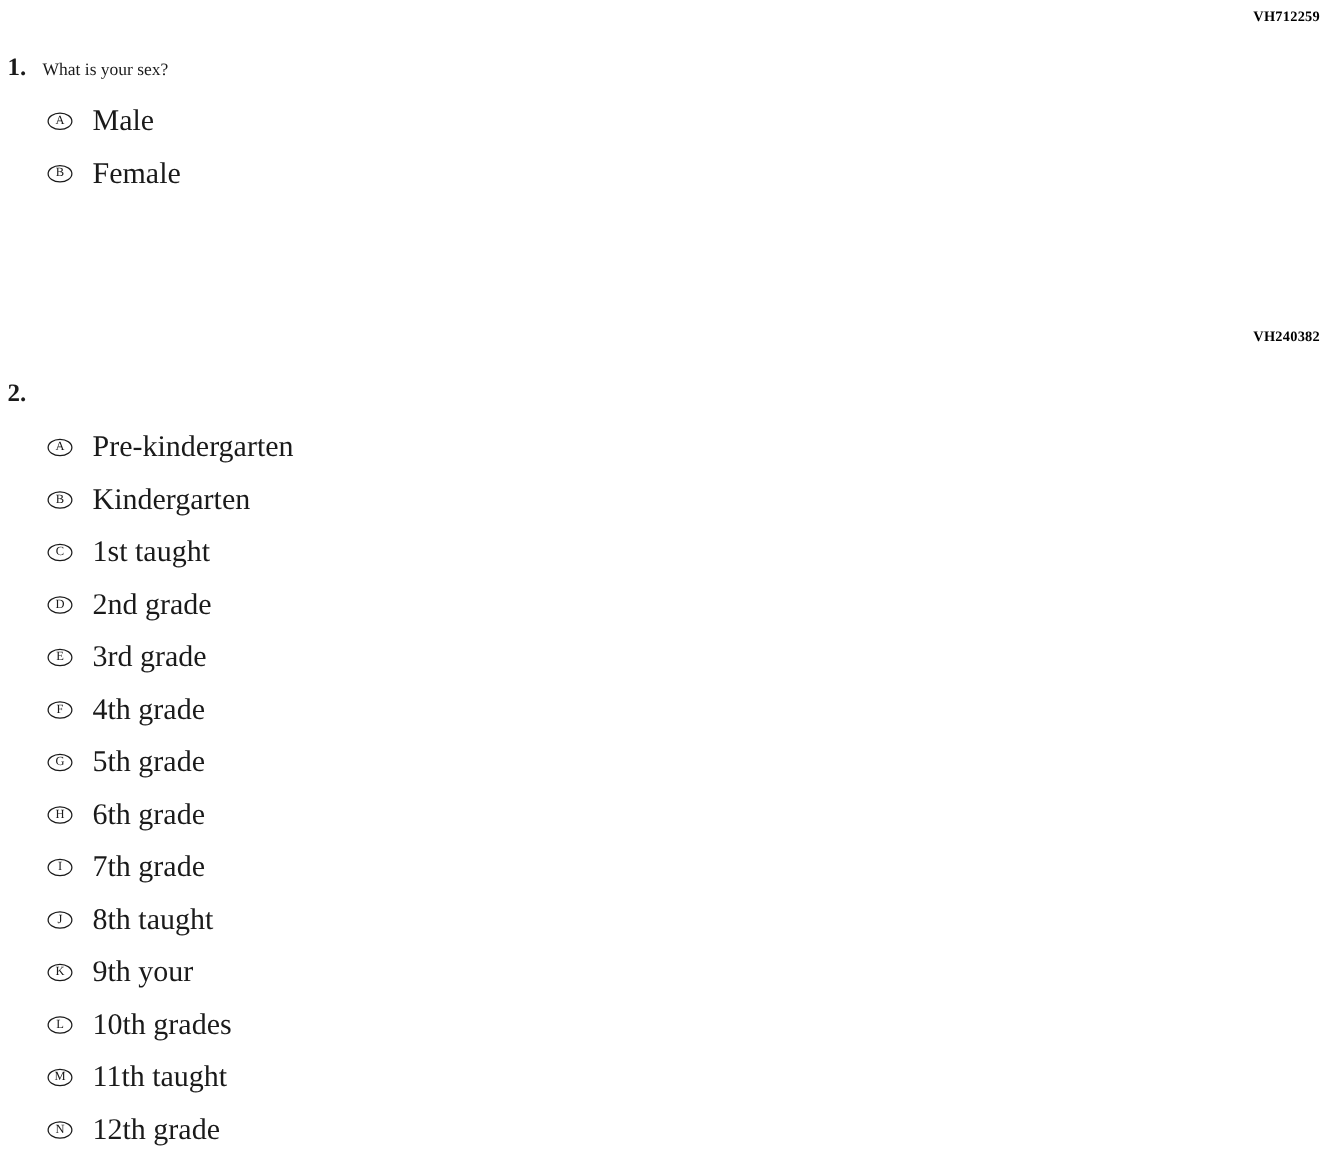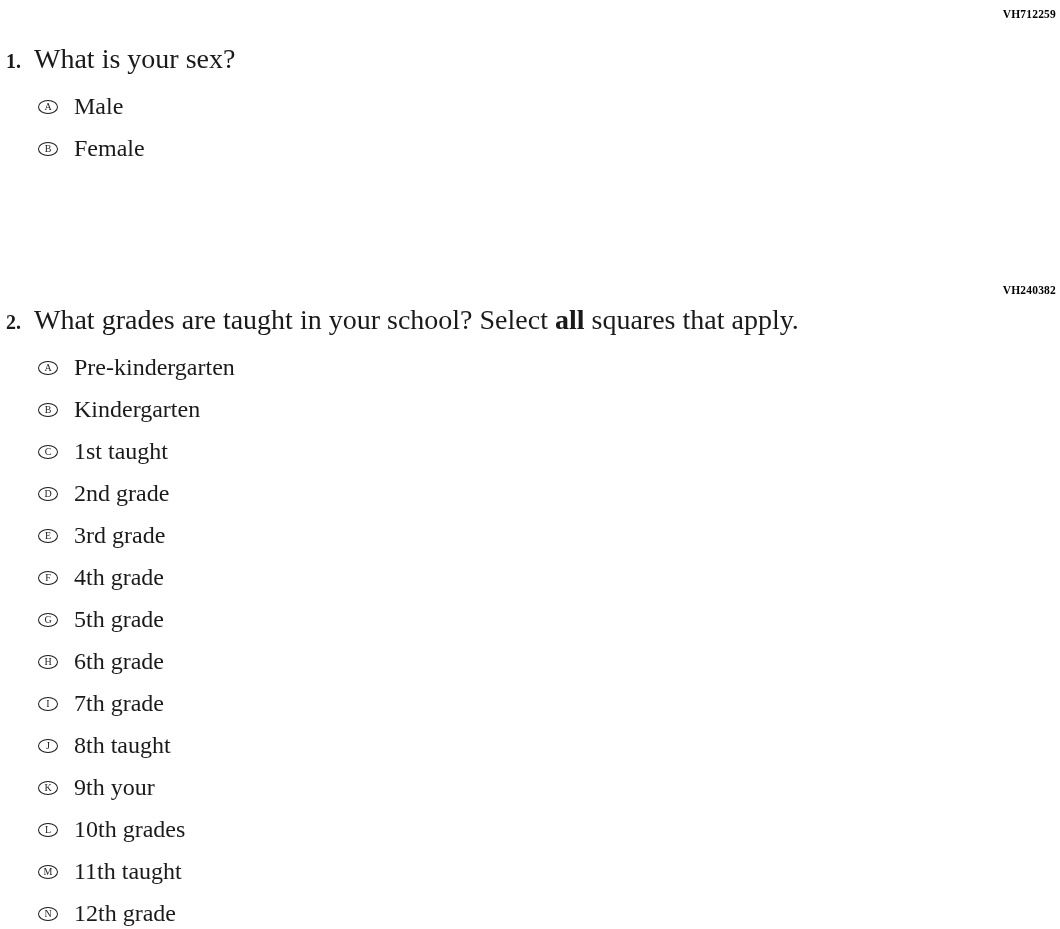--- a/index.html
+++ b/index.html
@@ -44,21 +44,21 @@
   .q-number {
     width: 34px;
     padding-left: 6px;
     box-sizing: border-box;
     font-weight: 700;
     font-size: 20px;
     text-align: left;
     flex: 0 0 34px;
   }
   .q-text {
-    font-size: 28px;
+    font-size: 14px;
     color: #1a1a1a;
   }
   .q-text b {
     font-weight: 700;
   }
   .options {
     margin-top: 10px;
   }
   .option-row {
     display: flex;
@@ -118,26 +118,25 @@
       </div>
       <div class="option-row">
         <span class="opt-marker">
           <span class="opt-ellipse">B</span>
         </span>
         <span class="opt-label">Female</span>
       </div>
     </div>
   </div>
 
-  <div class="item-id" style="top: 284px;">VH240382</div>
+  <div class="item-id" style="top: 264px;">VH240382</div>
 
   <div class="question-block" style="top: 303px;">
     <div class="question-line">
       <span class="q-number">2.</span>
-      <span class="q-text"><span>What grades are taught in your school? Select </span><b>all</b><span> squares that apply.</span></span>
     </div>
     <div class="options">
       <div class="option-row">
         <span class="opt-marker">
           <span class="opt-ellipse">A</span>
         </span>
         <span class="opt-label">Pre-kindergarten</span>
       </div>
       <div class="option-row">
         <span class="opt-marker">

